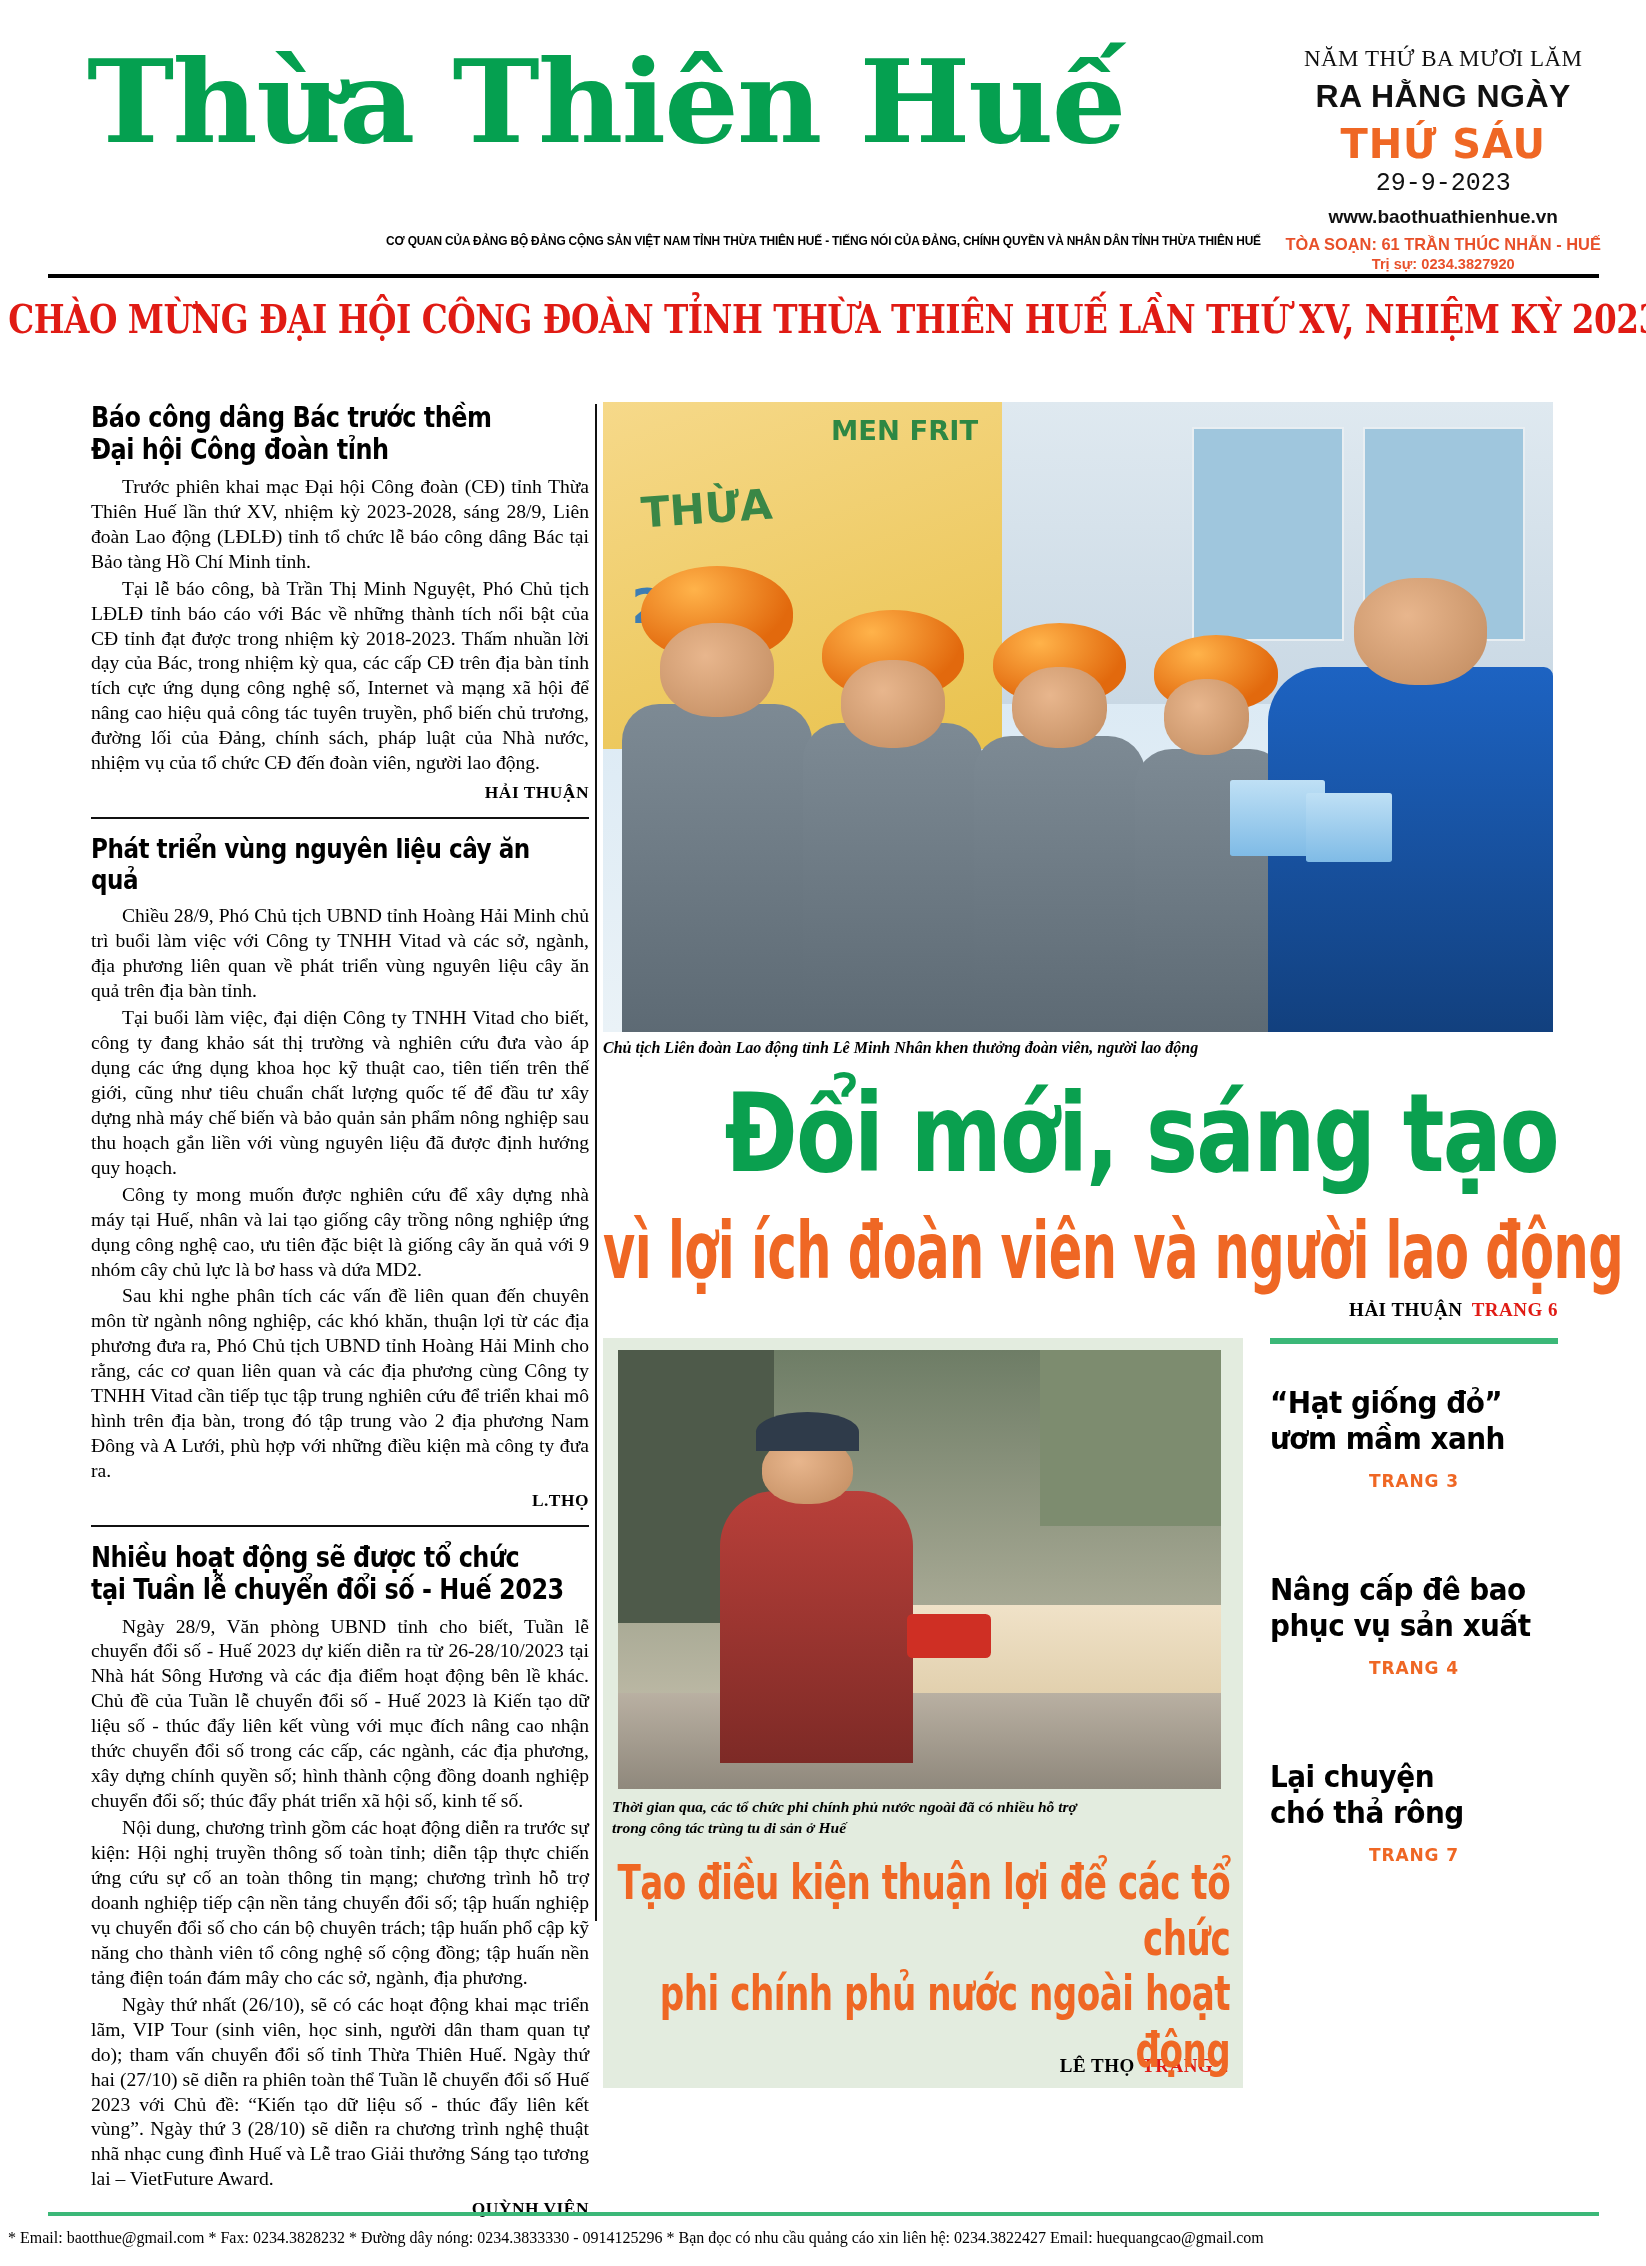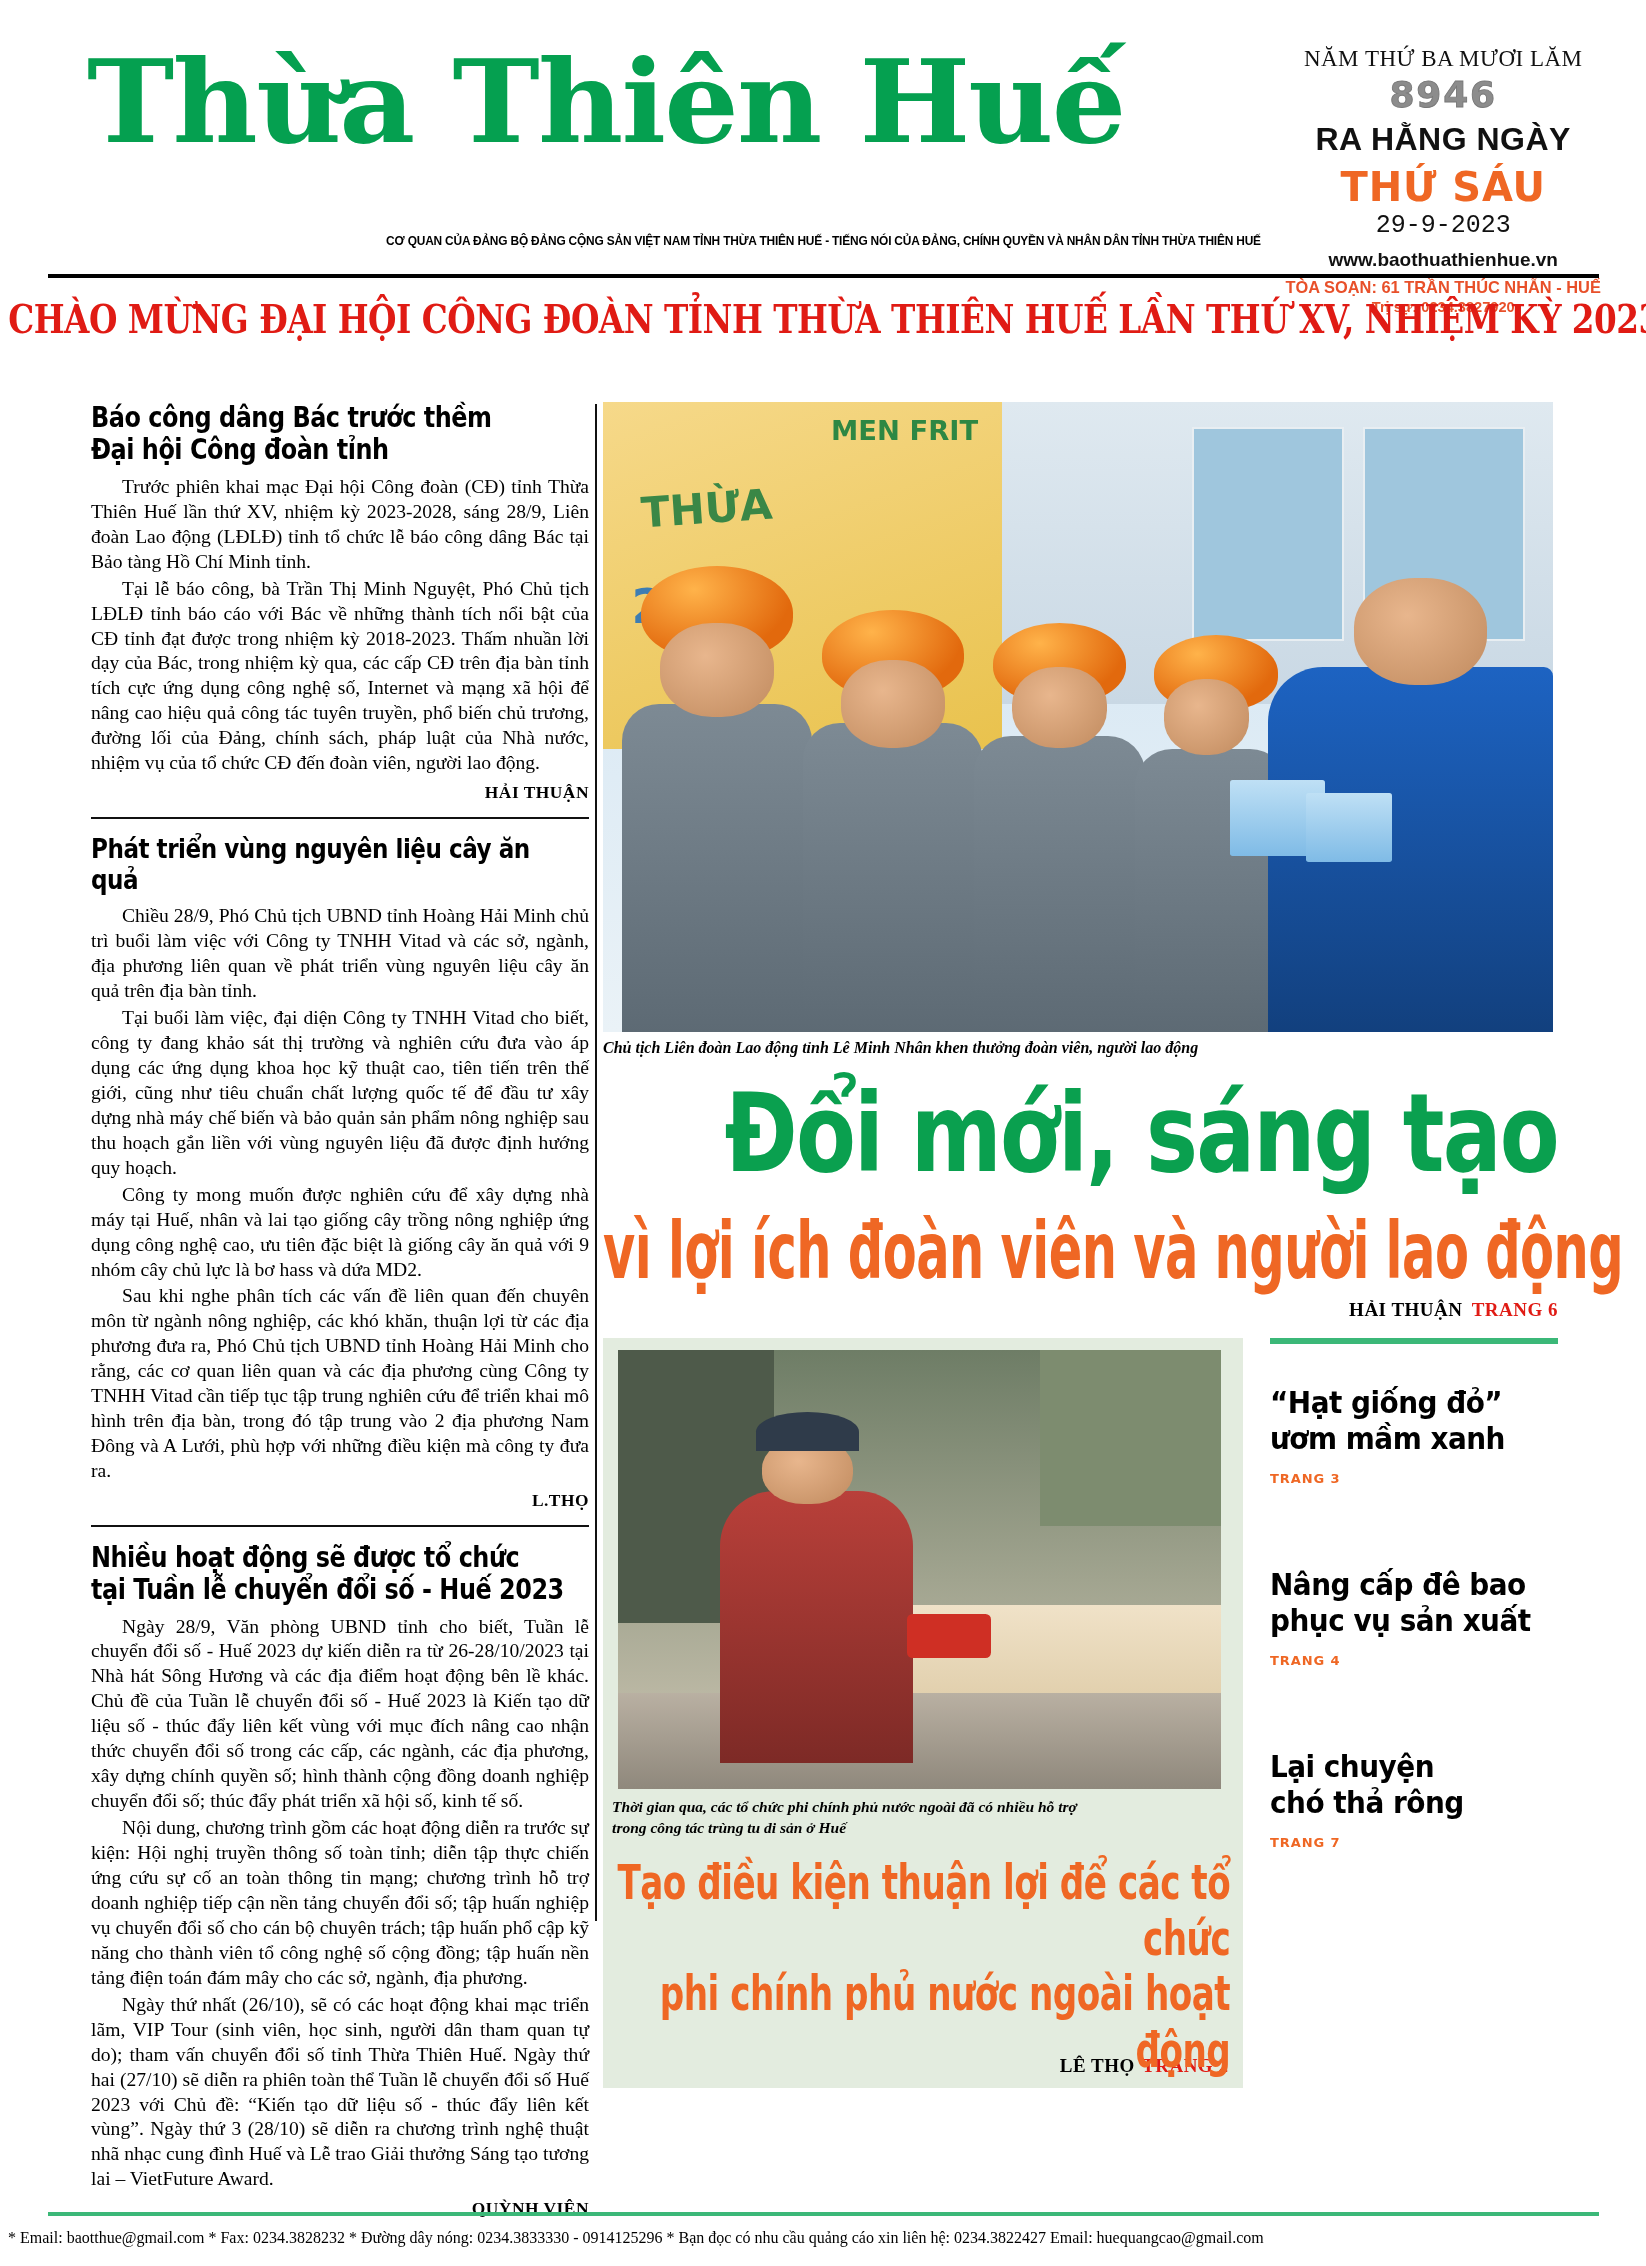--- a/index.html
+++ b/index.html
@@ -194,21 +194,21 @@
   .credit2 .pg { color:#e01b14; margin-left: 7.3px; }
 
   .green-rule { height: 6.4px; background:#3bb878; }
   .teaser-hl {
     font-family:"DejaVu Sans Condensed","DejaVu Sans", sans-serif;
     font-weight:700; font-size: 31px; line-height: 1.17; color:#000;
     letter-spacing:-0.5px;
   }
   .teaser-pg {
     font-family:"DejaVu Sans", sans-serif; font-weight:700;
-    font-size: 13px; color:#ef6724; text-align:left; letter-spacing: 0.9px; margin-top: 14.6px;
+    font-size: 17px; color:#ef6724; text-align:center; letter-spacing: 0.9px; margin-top: 14.6px;
   }
 
   
   .footer-wrap { position:absolute; left:0; bottom: 20px; width:100%; }
   .footer-rule { height: 4.6px; background:#3bb878; margin: 0 48px; }
   .footer-text {
     text-align:left; margin-top: 12.8px;
     font-family:"Liberation Serif", serif; font-size: 16px; color:#000;margin-left:8px;
   }
 
@@ -242,21 +242,20 @@
 </head>
 <body>
 
 <div class="page">
 
   <div class="masthead">
     <div class="mast-title">Thừa Thiên Huế</div>
 
     <div class="mast-right">
       <div class="mr-year">NĂM THỨ BA MƯƠI LĂM</div>
-      <div class="mr-issue">8946</div>
       <div class="mr-daily">RA HẰNG NGÀY</div>
       <div class="mr-day">THỨ SÁU</div>
       <div class="mr-date">29-9-2023</div>
       <div class="mr-web">www.baothuathienhue.vn</div>
       <div class="mr-addr">TÒA SOẠN: 61 TRẦN THÚC NHẪN - HUẾ</div>
       <div class="mr-phone">Trị sự: 0234.3827920</div>
     </div>
 
     <div class="mast-tagline">CƠ QUAN CỦA ĐẢNG BỘ ĐẢNG CỘNG SẢN VIỆT NAM TỈNH THỪA THIÊN HUẾ - TIẾNG NÓI CỦA ĐẢNG, CHÍNH QUYỀN VÀ NHÂN DÂN TỈNH THỪA THIÊN HUẾ</div>
   </div>

